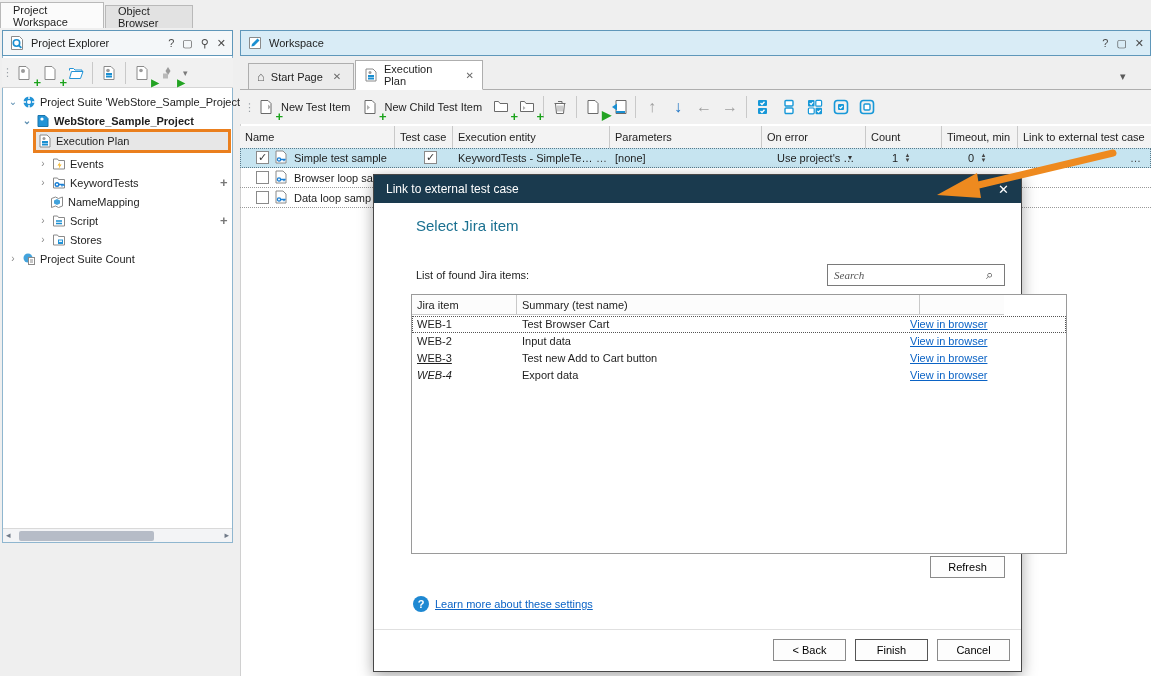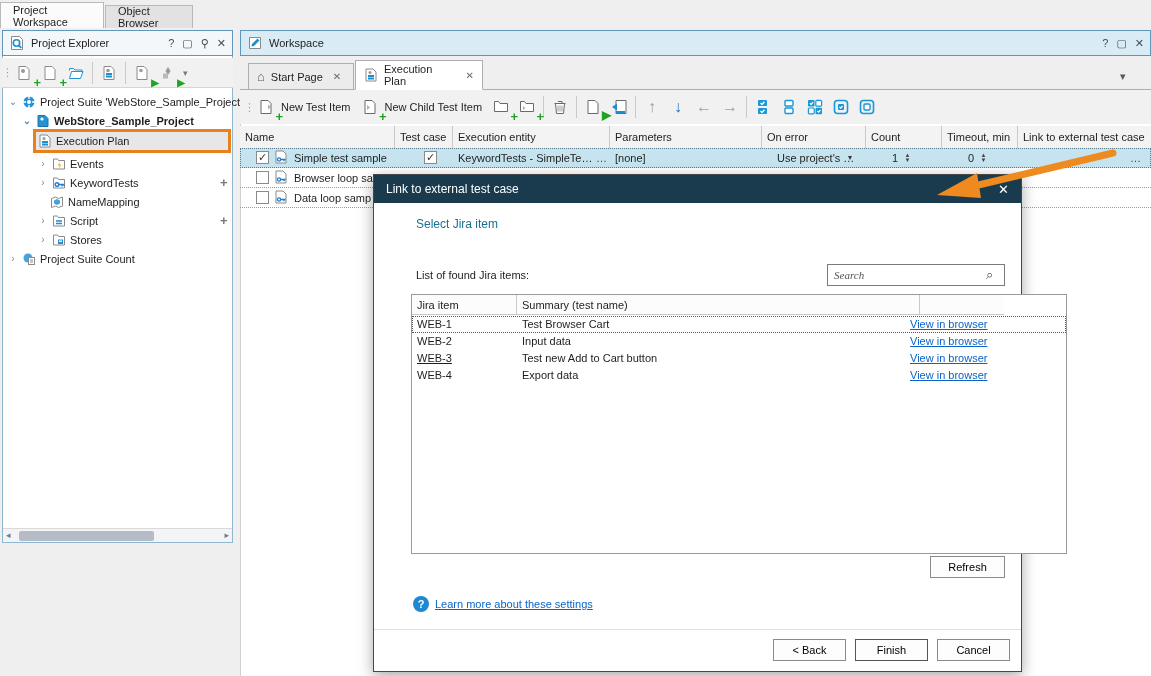--- a/index.html
+++ b/index.html
@@ -440,21 +440,21 @@
     </span>
     <span class="cell-txt" style="left:54px;">Data loop samp</span>
   </div>
 
   <div class="abs" id="dialog">
     <div id="dialog-header">
       <span>Link to external test case</span>
       <span class="dlg-close">✕</span>
     </div>
 
-    <div class="abs" style="left:42px;top:42px;font-size:12px;color:#1a7090;">Select Jira item</div>
+    <div class="abs" style="left:42px;top:42px;font-size:15px;color:#1a7090;">Select Jira item</div>
 
     <div class="abs" style="left:42px;top:94px;">List of found Jira items:</div>
 
     <input class="abs search" type="text" style="left: 453px; top: 89px; width: 178px; height: 22px; border: 1px solid rgb(122, 122, 122); padding: 0px 22px 0px 6px; font-size: 11px; font-family: &quot;Liberation Serif&quot;, serif;" placeholder="Search">
     <span class="abs" style="left:612px;top:92px;font-size:13px;color:#444;">⌕</span>
 
     <div class="jlist">
       <div class="jl-hcell" style="left:0;width:105px;">Jira item</div>
       <div class="jl-hcell" style="left:105px;width:403px;">Summary (test name)</div>
       <div class="jl-hcell" style="left:508px;width:84px;border-right:none;"></div>
@@ -468,21 +468,21 @@
         <span class="jl-cell" style="left:0;width:105px;">WEB-2</span>
         <span class="jl-cell" style="left:105px;width:403px;">Input data</span>
         <a class="lnk jl-cell" style="left:493px;width:94px;text-align:right;padding-right:13px;">View in browser</a>
       </div>
       <div class="jl-row" style="top:55px;">
         <span class="jl-cell" style="left:0;width:105px;text-decoration:underline;">WEB-3</span>
         <span class="jl-cell" style="left:105px;width:403px;">Test new Add to Cart button</span>
         <a class="lnk jl-cell" style="left:493px;width:94px;text-align:right;padding-right:13px;">View in browser</a>
       </div>
       <div class="jl-row" style="top:72px;">
-        <span class="jl-cell" style="left:0;width:105px;">WEB-4</span>
+        <span class="jl-cell" style="left:0;width:105px;font-style:italic;">WEB-4</span>
         <span class="jl-cell" style="left:105px;width:403px;">Export data</span>
         <a class="lnk jl-cell" style="left:493px;width:94px;text-align:right;padding-right:13px;">View in browser</a>
       </div>
     </div>
 
     <button class="btn" style="left:556px;top:381px;width:75px;">Refresh</button>
 
     <span class="abs" style="left:39px;top:421px;width:16px;height:16px;border-radius:50%;background:#1e88d2;color:#fff;font-weight:bold;text-align:center;line-height:16px;font-size:11px;">?</span>
     <a class="lnk abs" style="left:61px;top:423px;">Learn more about these settings</a>
 

